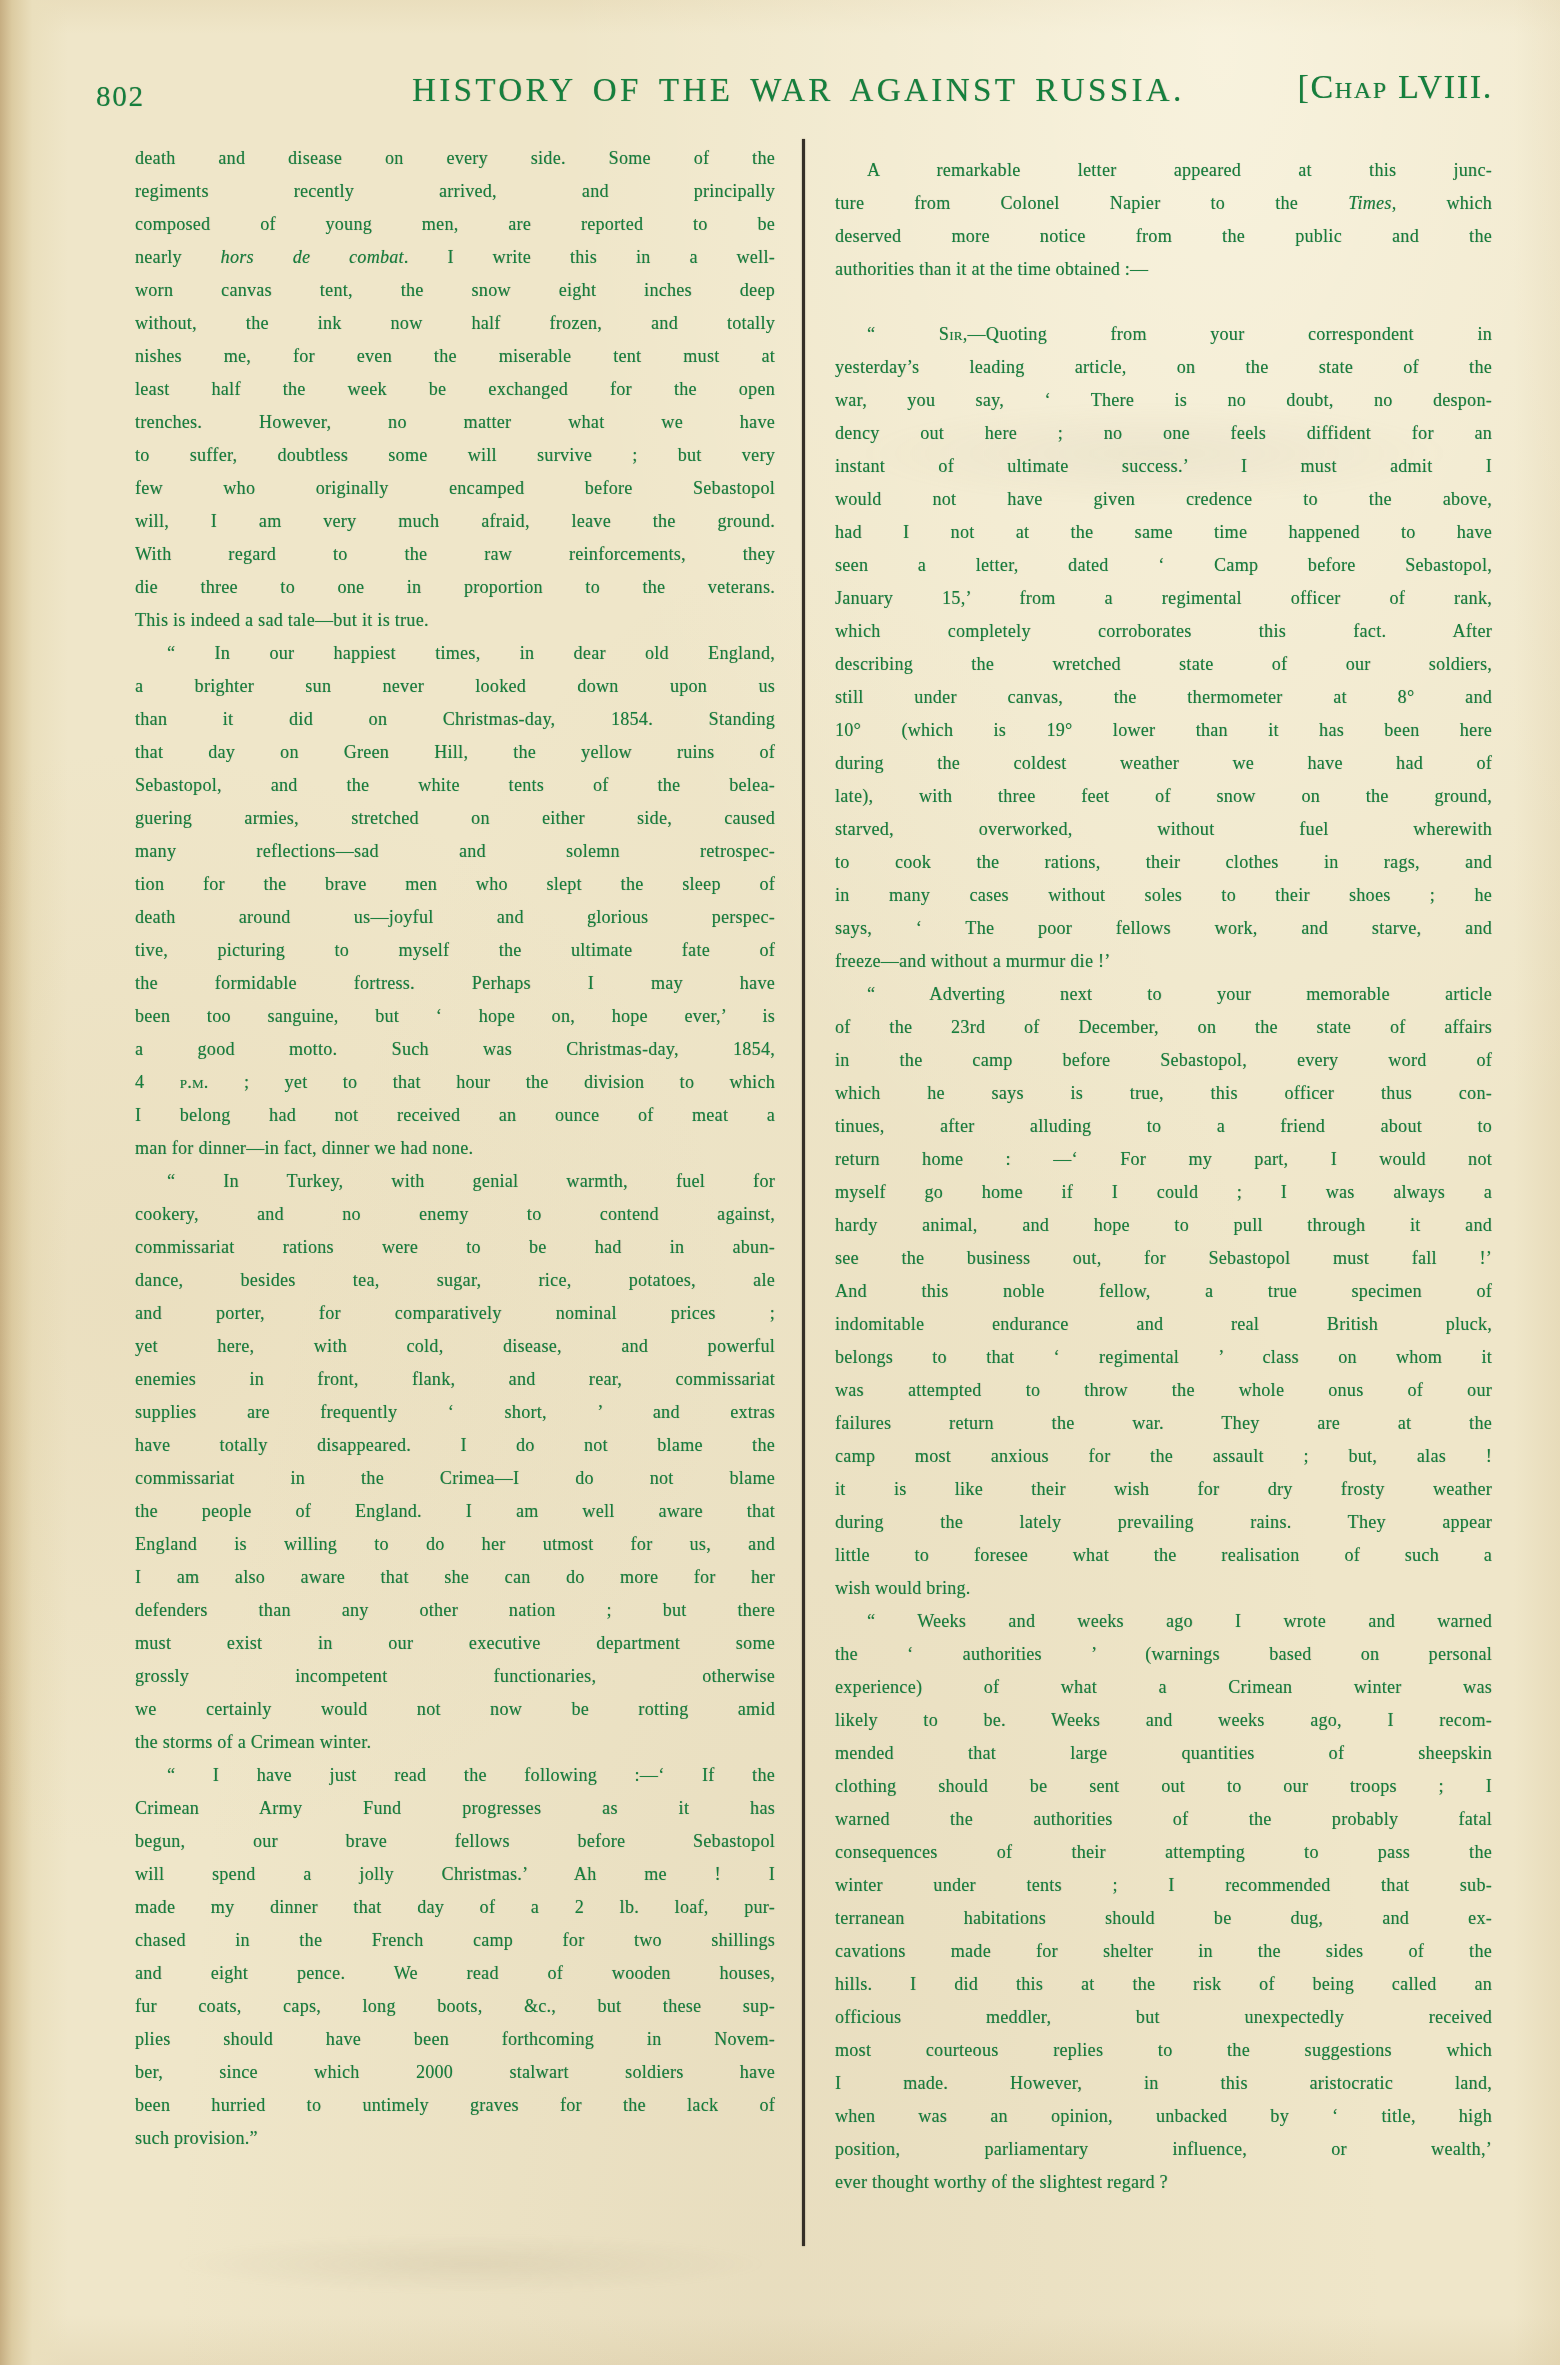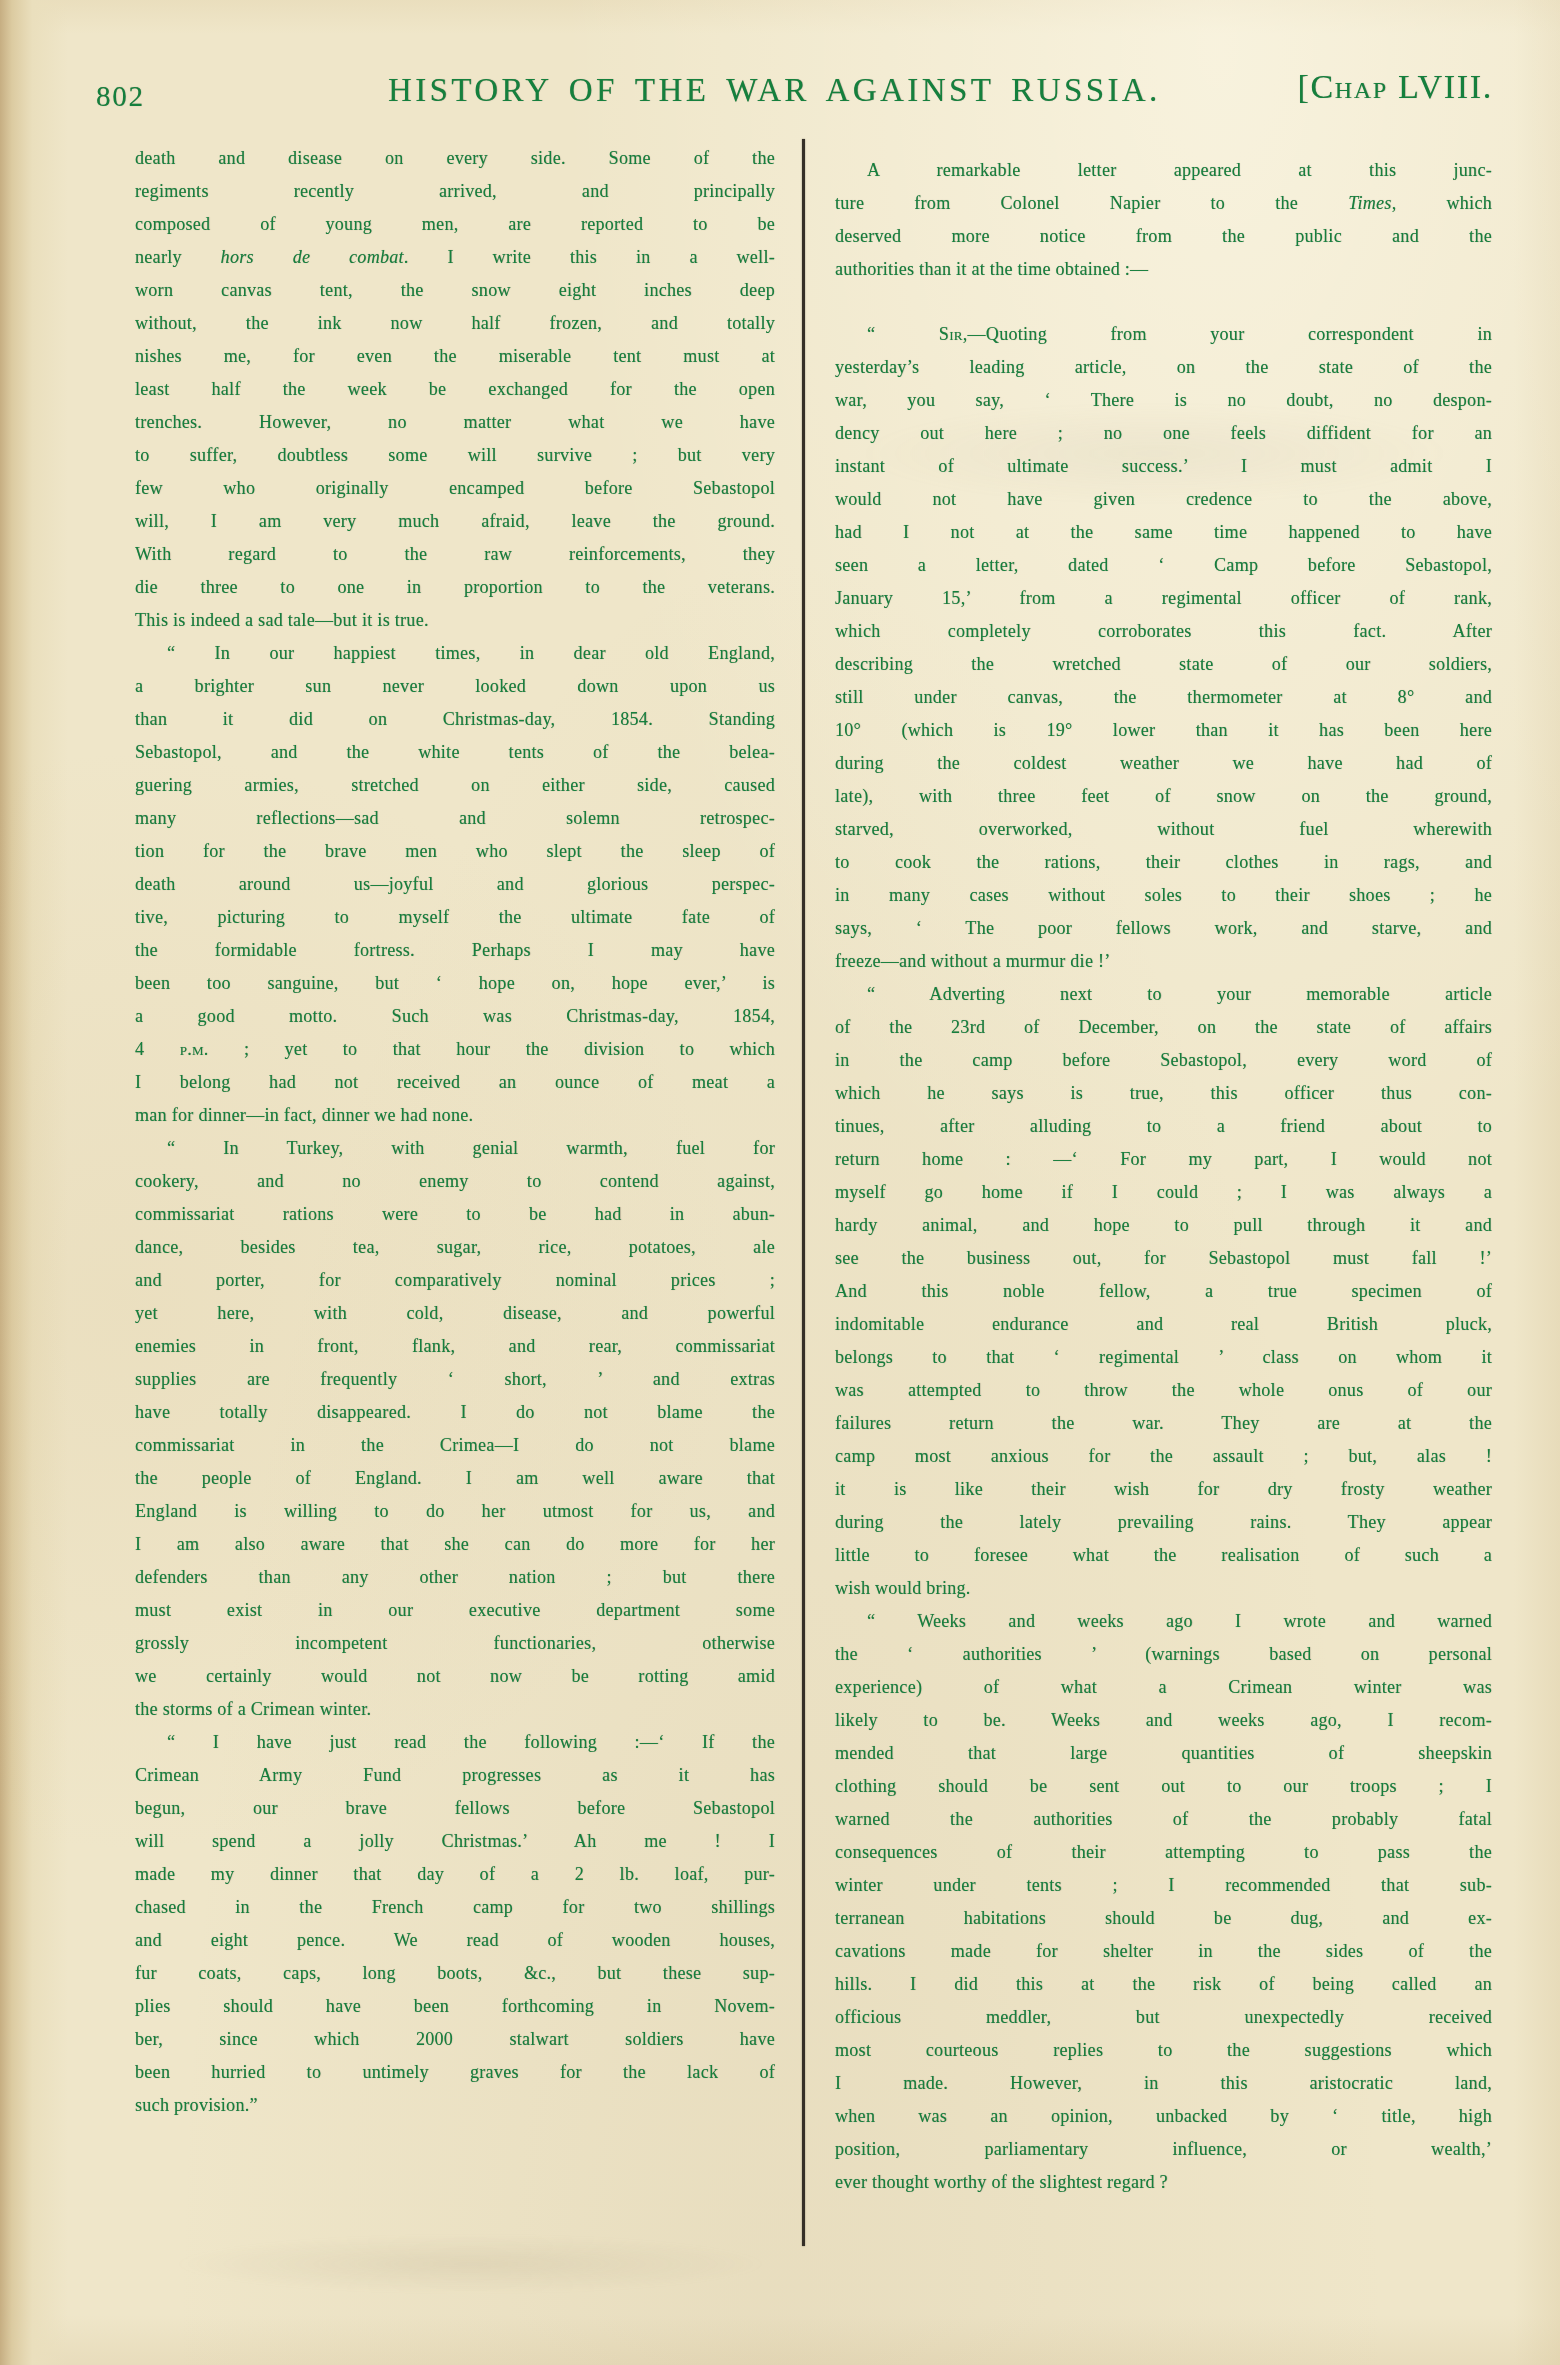--- a/index.html
+++ b/index.html
@@ -30,21 +30,21 @@
     background:radial-gradient(ellipse, rgba(150,138,106,0.08), rgba(150,138,106,0) 70%);
     filter:blur(2.6px);
   }
   .ink{ color:#15803d; text-shadow:0.3px 0.3px 0.8px rgba(67,60,50,0.45); }
 
   .page-number{
     position:absolute;left:96px;top:82px;font-size:29px;line-height:1;
     letter-spacing:1.7px;
   }
   .running-title{
-    position:absolute;left:388px;top:74px;width:694px;line-height:1;
+    position:absolute;left:412px;top:74px;width:694px;line-height:1;
     text-align:center;font-size:33px;letter-spacing:3.4px;word-spacing:6px;
     white-space:nowrap;
   }
   .chapter-label{
     position:absolute;top:70px;right:68px;line-height:1;
     font-size:34px;font-variant:small-caps;letter-spacing:1.7px;white-space:nowrap;
   }
 
   .column{
     position:absolute;top:142px;font-size:18px;line-height:33px;
@@ -90,20 +90,21 @@
     <div class="line">trenches.  However, no matter what we have</div>
     <div class="line">to suffer, doubtless some will survive ; but very</div>
     <div class="line">few who originally encamped before Sebastopol</div>
     <div class="line">will, I am very much afraid, leave the ground.</div>
     <div class="line">With regard to the raw reinforcements, they</div>
     <div class="line">die three to one in proportion to the veterans.</div>
     <div class="line end">This is indeed a sad tale—but it is true.</div>
     <div class="line ind">“ In our happiest times, in dear old England,</div>
     <div class="line">a brighter sun never looked down upon us</div>
     <div class="line">than it did on Christmas-day, 1854.  Standing</div>
+    <div class="line">that day on Green Hill, the yellow ruins of</div>
     <div class="line">Sebastopol, and the white tents of the belea-</div>
     <div class="line">guering armies, stretched on either side, caused</div>
     <div class="line">many reflections—sad and solemn retrospec-</div>
     <div class="line">tion for the brave men who slept the sleep of</div>
     <div class="line">death around us—joyful and glorious perspec-</div>
     <div class="line">tive, picturing to myself the ultimate fate of</div>
     <div class="line">the formidable fortress.  Perhaps I may have</div>
     <div class="line">been too sanguine, but ‘ hope on, hope ever,’ is</div>
     <div class="line">a good motto.  Such was Christmas-day, 1854,</div>
     <div class="line">4 <span class="sc">p.m.</span> ; yet to that hour the division to which</div>

